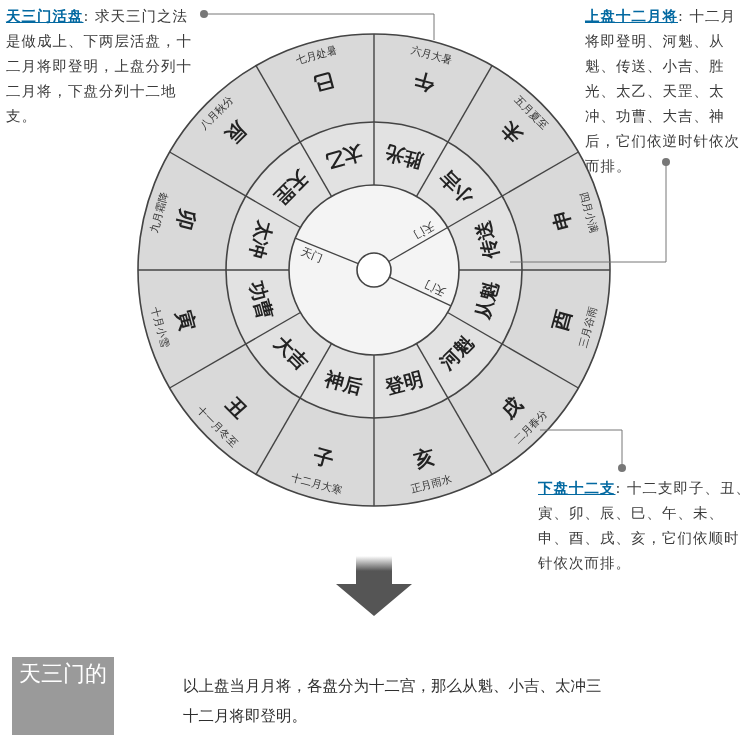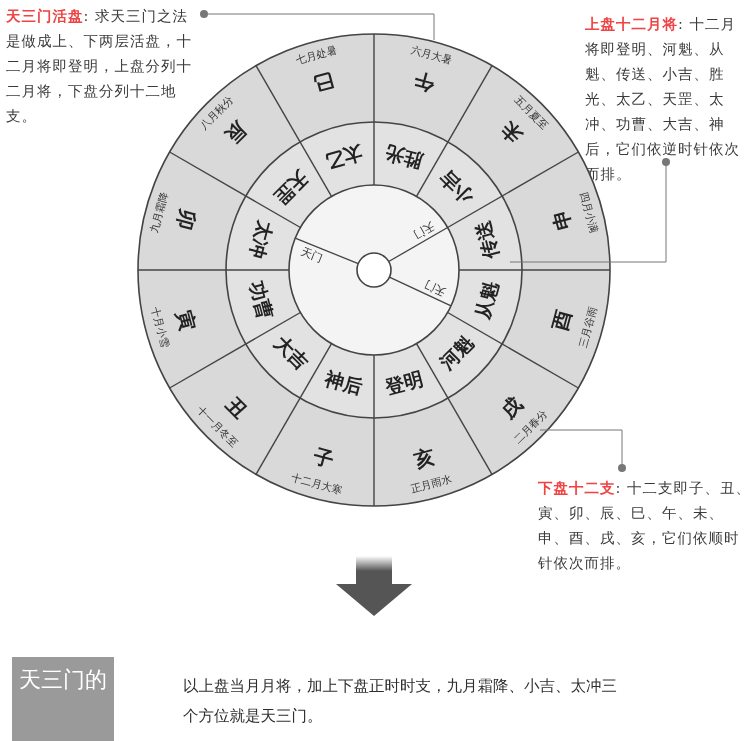--- a/index.html
+++ b/index.html
@@ -1,24 +1,24 @@
 <!DOCTYPE html>
 <html><head>
 <meta charset="utf-8">
 <style>
   html,body{margin:0;padding:0;background:#fff;}
   body{width:754px;height:741px;position:relative;overflow:hidden;font-family:"DejaVu Sans","Liberation Sans",sans-serif;color:#333;}
   .note{position:absolute;font-size:14.5px;line-height:25px;color:#3a3a3a;letter-spacing:1px;}
-  .note .hd{font-weight:bold;color:#ef4444;}
+  .note .hd{font-weight:bold;color:#0369a1;text-decoration:underline;}
   #note-left{left:6px;top:4px;width:190px;}
-  #note-right{left:585px;top:12px;width:166px;}
+  #note-right{left:585px;top:4px;width:166px;}
   #note-bottom{left:538px;top:476px;width:214px;}
   svg{position:absolute;left:0;top:0;}
   .arrow{position:absolute;left:334px;top:556px;width:80px;height:60px;}
-  .box{position:absolute;left:12px;top:657px;width:102px;height:78px;background:#9a9a9a;color:#fff;font-family:"DejaVu Serif","Liberation Serif",serif;font-size:22px;line-height:34px;text-align:center;padding-top:6px;}
+  .box{position:absolute;left:12px;top:657px;width:102px;height:78px;background:#9a9a9a;color:#fff;font-family:"DejaVu Serif","Liberation Serif",serif;font-size:22px;line-height:34px;text-align:center;}
   .foot{position:absolute;left:183px;top:671px;font-size:15.5px;line-height:30px;color:#2e2e2e;width:540px;}
 </style>
 </head>
 <body>
 
 <div class="note" id="note-left">
   <span class="hd">天三门活盘</span><span>: 求天三门之法是做成上、下两层活盘，十二月将即登明，上盘分列十二月将，下盘分列十二地支。</span>
 </div>
 <div class="note" id="note-right">
   <span class="hd">上盘十二月将</span><span>: 十二月将即登明、河魁、从魁、传送、小吉、胜光、太乙、天罡、太冲、功曹、大吉、神后，它们依逆时针依次而排。</span>
@@ -126,15 +126,15 @@
       </linearGradient>
     </defs>
   <rect x="22" y="0" width="36" height="30" fill="url(#ag)"></rect>
   <polygon points="2,28 78,28 40,60" fill="#555"></polygon>
 </svg>
 
 <div class="box">
   <div>天三门的</div>
 </div>
 <div class="foot">
-  <div>以上盘当月月将，加上下盘正时时支，九月霜降、小吉、太冲三</div>
-  <div>个方位就是天三门。</div>
+  <div>以上盘当月月将，各盘分为十二宫，那么从魁、小吉、太冲三</div>
+  <div>十二月将即登明。</div>
 </div>
 
 </body></html>

